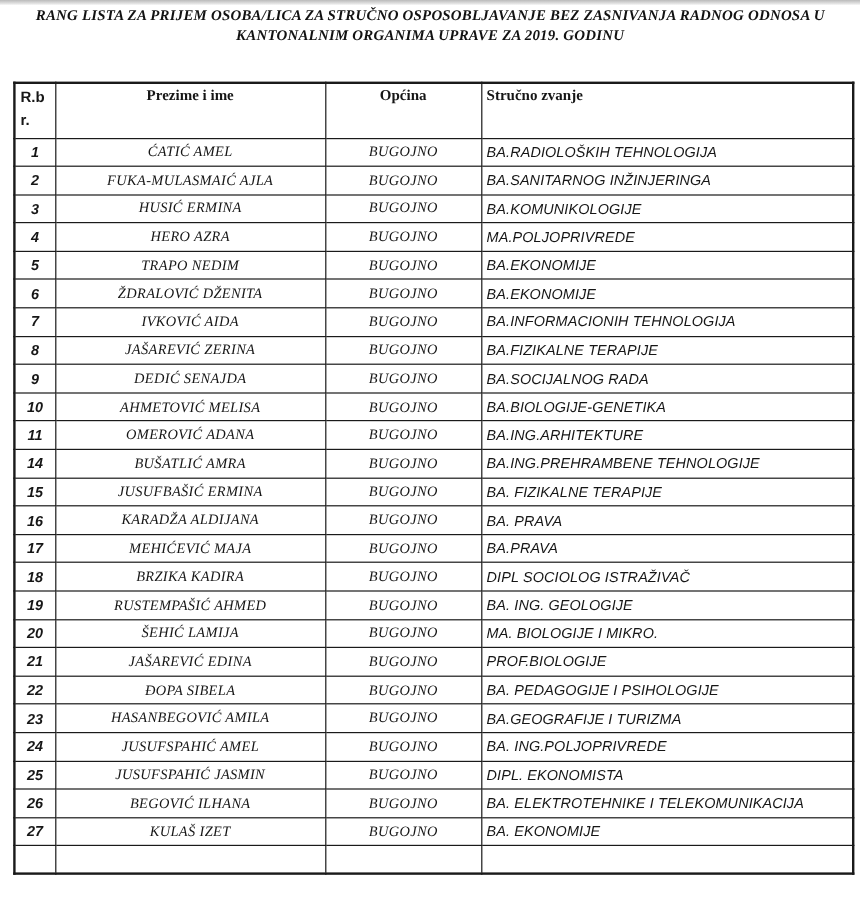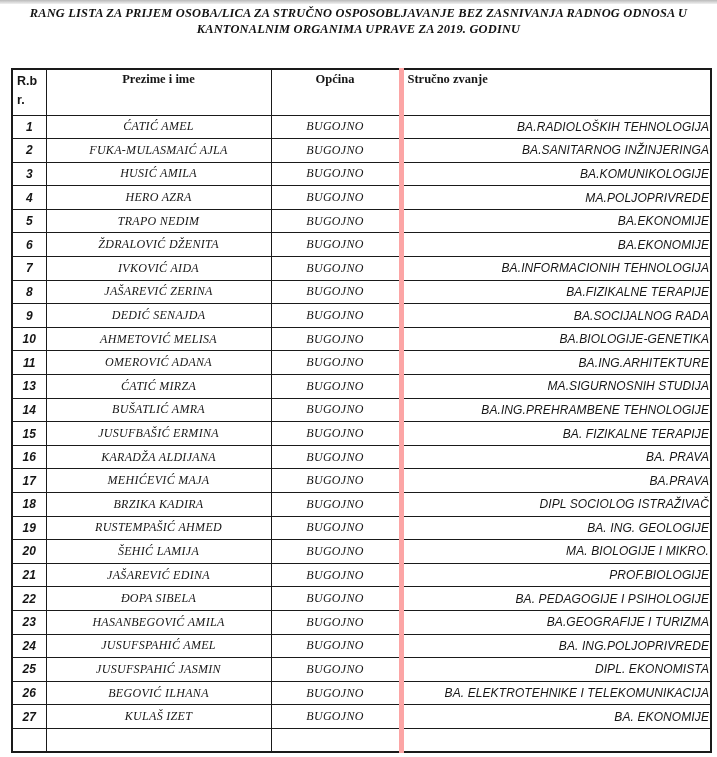--- a/index.html
+++ b/index.html
@@ -37,21 +37,21 @@
     table-layout: fixed;
     border: 2px solid #1a1a1a;
   }
   .rang-table th, .rang-table td {
     border: 1px solid #1a1a1a;
     overflow: hidden;
     white-space: nowrap;
     box-sizing: border-box;
   }
   
-  .rang-table th.c-title, .rang-table td.c-title { border-left: 5px solid #fca5a5; }
+  .rang-table th.c-title, .rang-table td.c-title { border-left: 1px solid #fca5a5; }
 
   .rang-table thead th {
     height: 46px;
     vertical-align: top;
     padding: 2px 3px 0 3px;
     font-family: "Liberation Serif", serif;
     font-weight: bold;
     font-size: 12.5px;
     text-align: center;
     white-space: normal;
@@ -78,21 +78,21 @@
     font-family: "Liberation Serif", serif;
     font-style: italic;
     font-size: 12px;
     letter-spacing: .3px;
     text-align: center;
   }
   .rang-table td.c-title {
     font-family: "Liberation Sans", sans-serif;
     font-style: italic;
     font-size: 12px;
-    text-align: right;
+    text-align: left;
     padding-left: 4px;
     letter-spacing: .1px;
   }
 </style>
 </head>
 <body>
 
 <div class="scan-edge-top"></div>
 
 <div class="doc-title">
@@ -123,21 +123,21 @@
         <td class="c-title">BA.RADIOLOŠKIH TEHNOLOGIJA</td>
       </tr>
       <tr>
         <td class="c-num">2</td>
         <td class="c-name">FUKA-MULASMAIĆ AJLA</td>
         <td class="c-muni">BUGOJNO</td>
         <td class="c-title">BA.SANITARNOG INŽINJERINGA</td>
       </tr>
       <tr>
         <td class="c-num">3</td>
-        <td class="c-name">HUSIĆ AMILA</td>
+        <td class="c-name">HUSIĆ ERMINA</td>
         <td class="c-muni">BUGOJNO</td>
         <td class="c-title">BA.KOMUNIKOLOGIJE</td>
       </tr>
       <tr>
         <td class="c-num">4</td>
         <td class="c-name">HERO AZRA</td>
         <td class="c-muni">BUGOJNO</td>
         <td class="c-title">MA.POLJOPRIVREDE</td>
       </tr>
       <tr>
@@ -174,26 +174,20 @@
         <td class="c-num">10</td>
         <td class="c-name">AHMETOVIĆ MELISA</td>
         <td class="c-muni">BUGOJNO</td>
         <td class="c-title">BA.BIOLOGIJE-GENETIKA</td>
       </tr>
       <tr>
         <td class="c-num">11</td>
         <td class="c-name">OMEROVIĆ ADANA</td>
         <td class="c-muni">BUGOJNO</td>
         <td class="c-title">BA.ING.ARHITEKTURE</td>
-      </tr>
-      <tr>
-        <td class="c-num">13</td>
-        <td class="c-name">ĆATIĆ MIRZA</td>
-        <td class="c-muni">BUGOJNO</td>
-        <td class="c-title">MA.SIGURNOSNIH STUDIJA</td>
       </tr>
       <tr>
         <td class="c-num">14</td>
         <td class="c-name">BUŠATLIĆ AMRA</td>
         <td class="c-muni">BUGOJNO</td>
         <td class="c-title">BA.ING.PREHRAMBENE TEHNOLOGIJE</td>
       </tr>
       <tr>
         <td class="c-num">15</td>
         <td class="c-name">JUSUFBAŠIĆ ERMINA</td>

